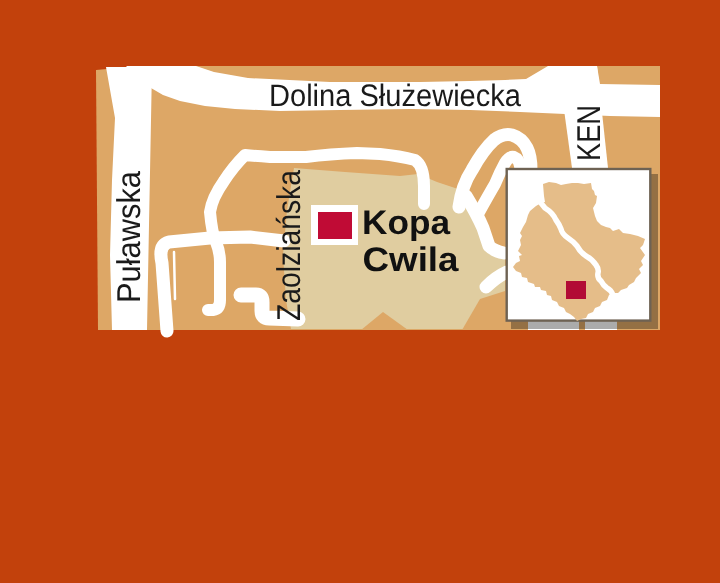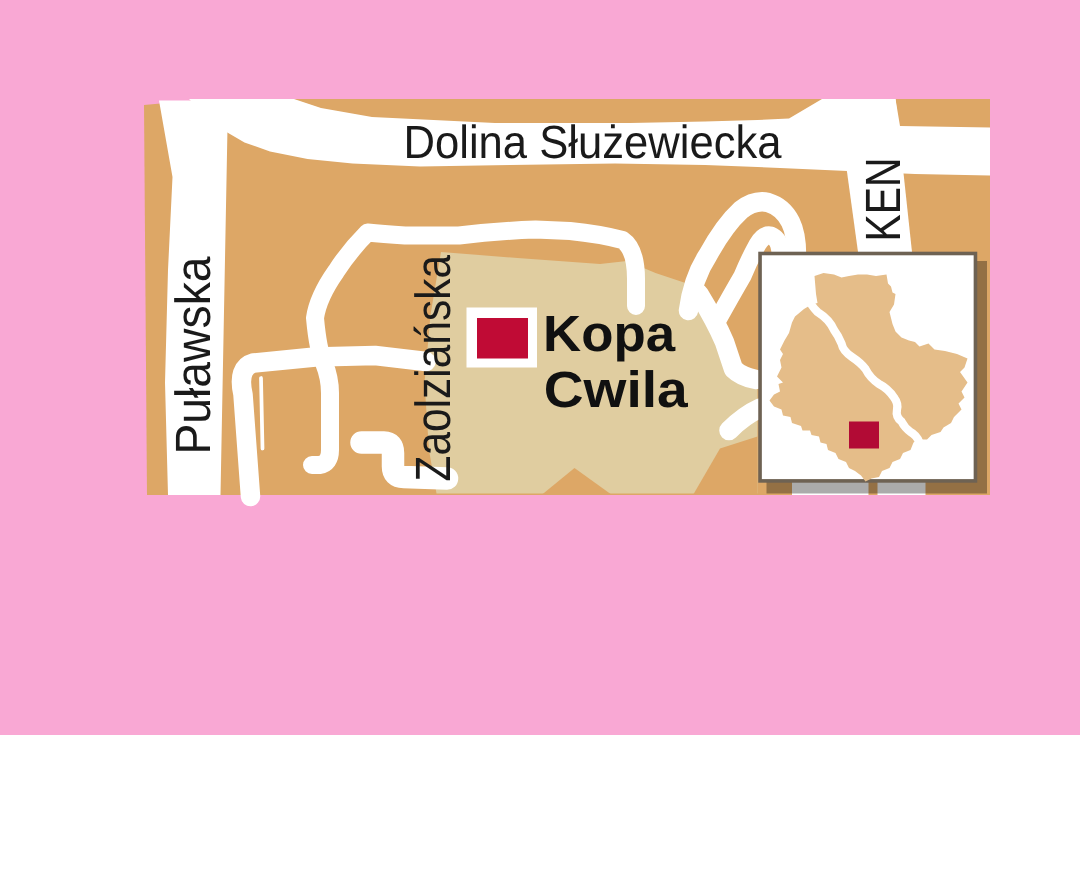--- a/index.html
+++ b/index.html
@@ -1,16 +1,16 @@
 <!DOCTYPE html>
 <html><head>
 <meta charset="utf-8">
 <style>
   html,body{margin:0;padding:0;background:#ffffff;}
-  .wrap{width:720px;height:490px;position:relative;overflow:hidden;background:#f9a8d4;text-decoration:underline;}
+  .wrap{width:720px;height:583px;position:relative;overflow:hidden;background:#c2410c;text-decoration:underline;}
   text{font-family:"Liberation Sans", sans-serif;-webkit-font-smoothing:antialiased;text-rendering:geometricPrecision;}
 </style>
 </head>
 <body>
 <div class="wrap">
 <svg width="720" height="583" viewBox="0 0 720 583" xmlns="http://www.w3.org/2000/svg">
 
   <polygon points="96,70 140,66 660,66 660,330 98,330" fill="#dda766"></polygon>
 
   <polygon points="294,168 345,172 400,176 418,174 437,182 458,189 470,206 479,222 484,238 488,248 495,254 505,256 505,329 291,329 286,300 283,255 287,210" fill="#e0cda0"></polygon>

